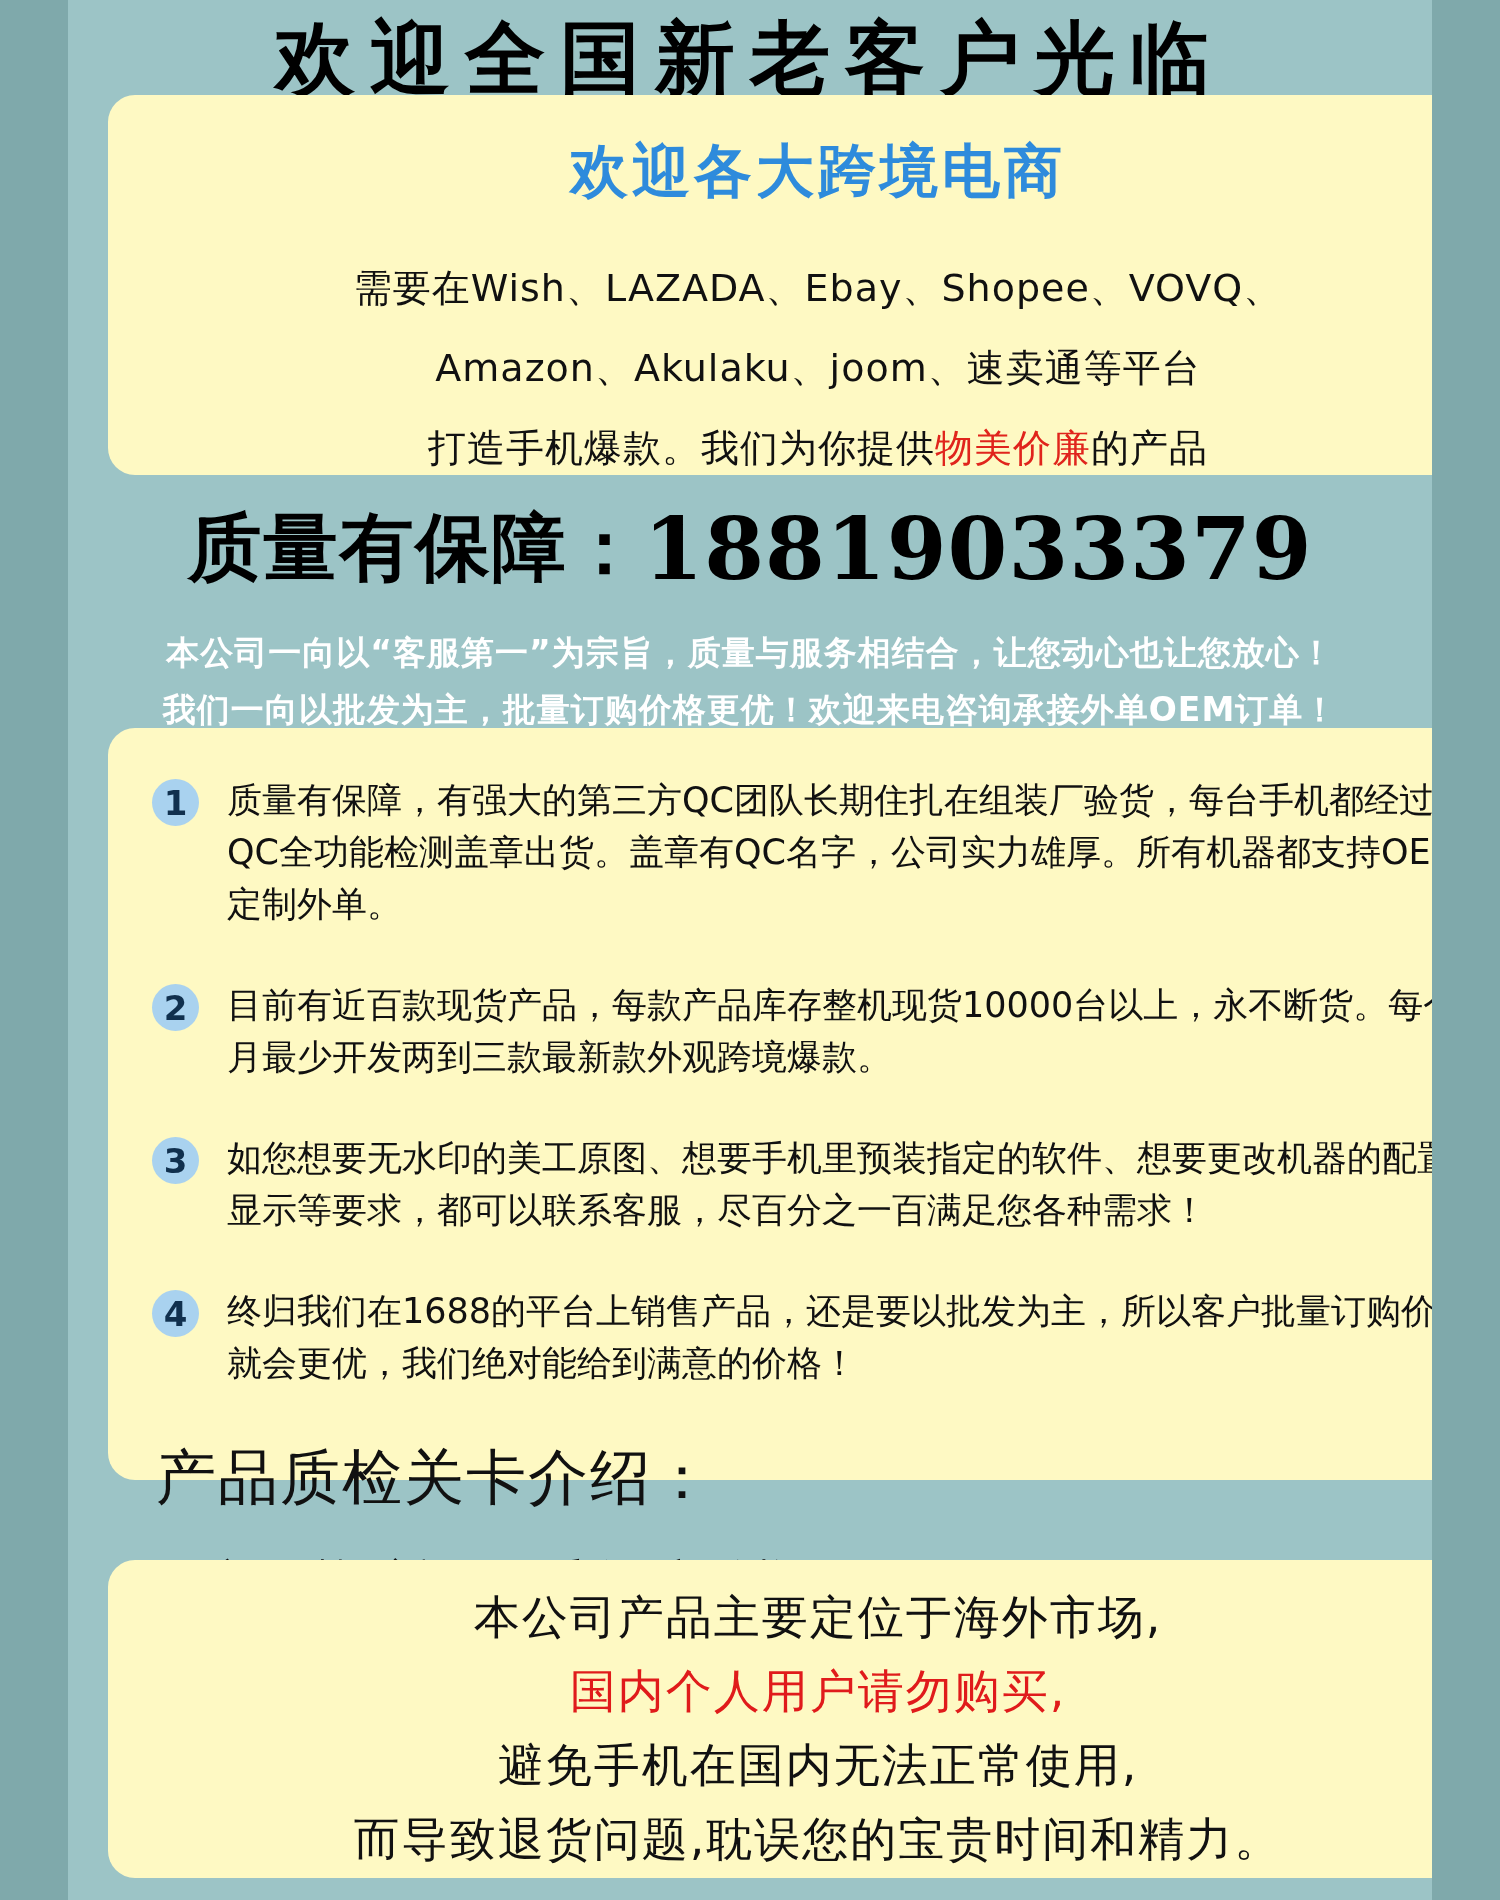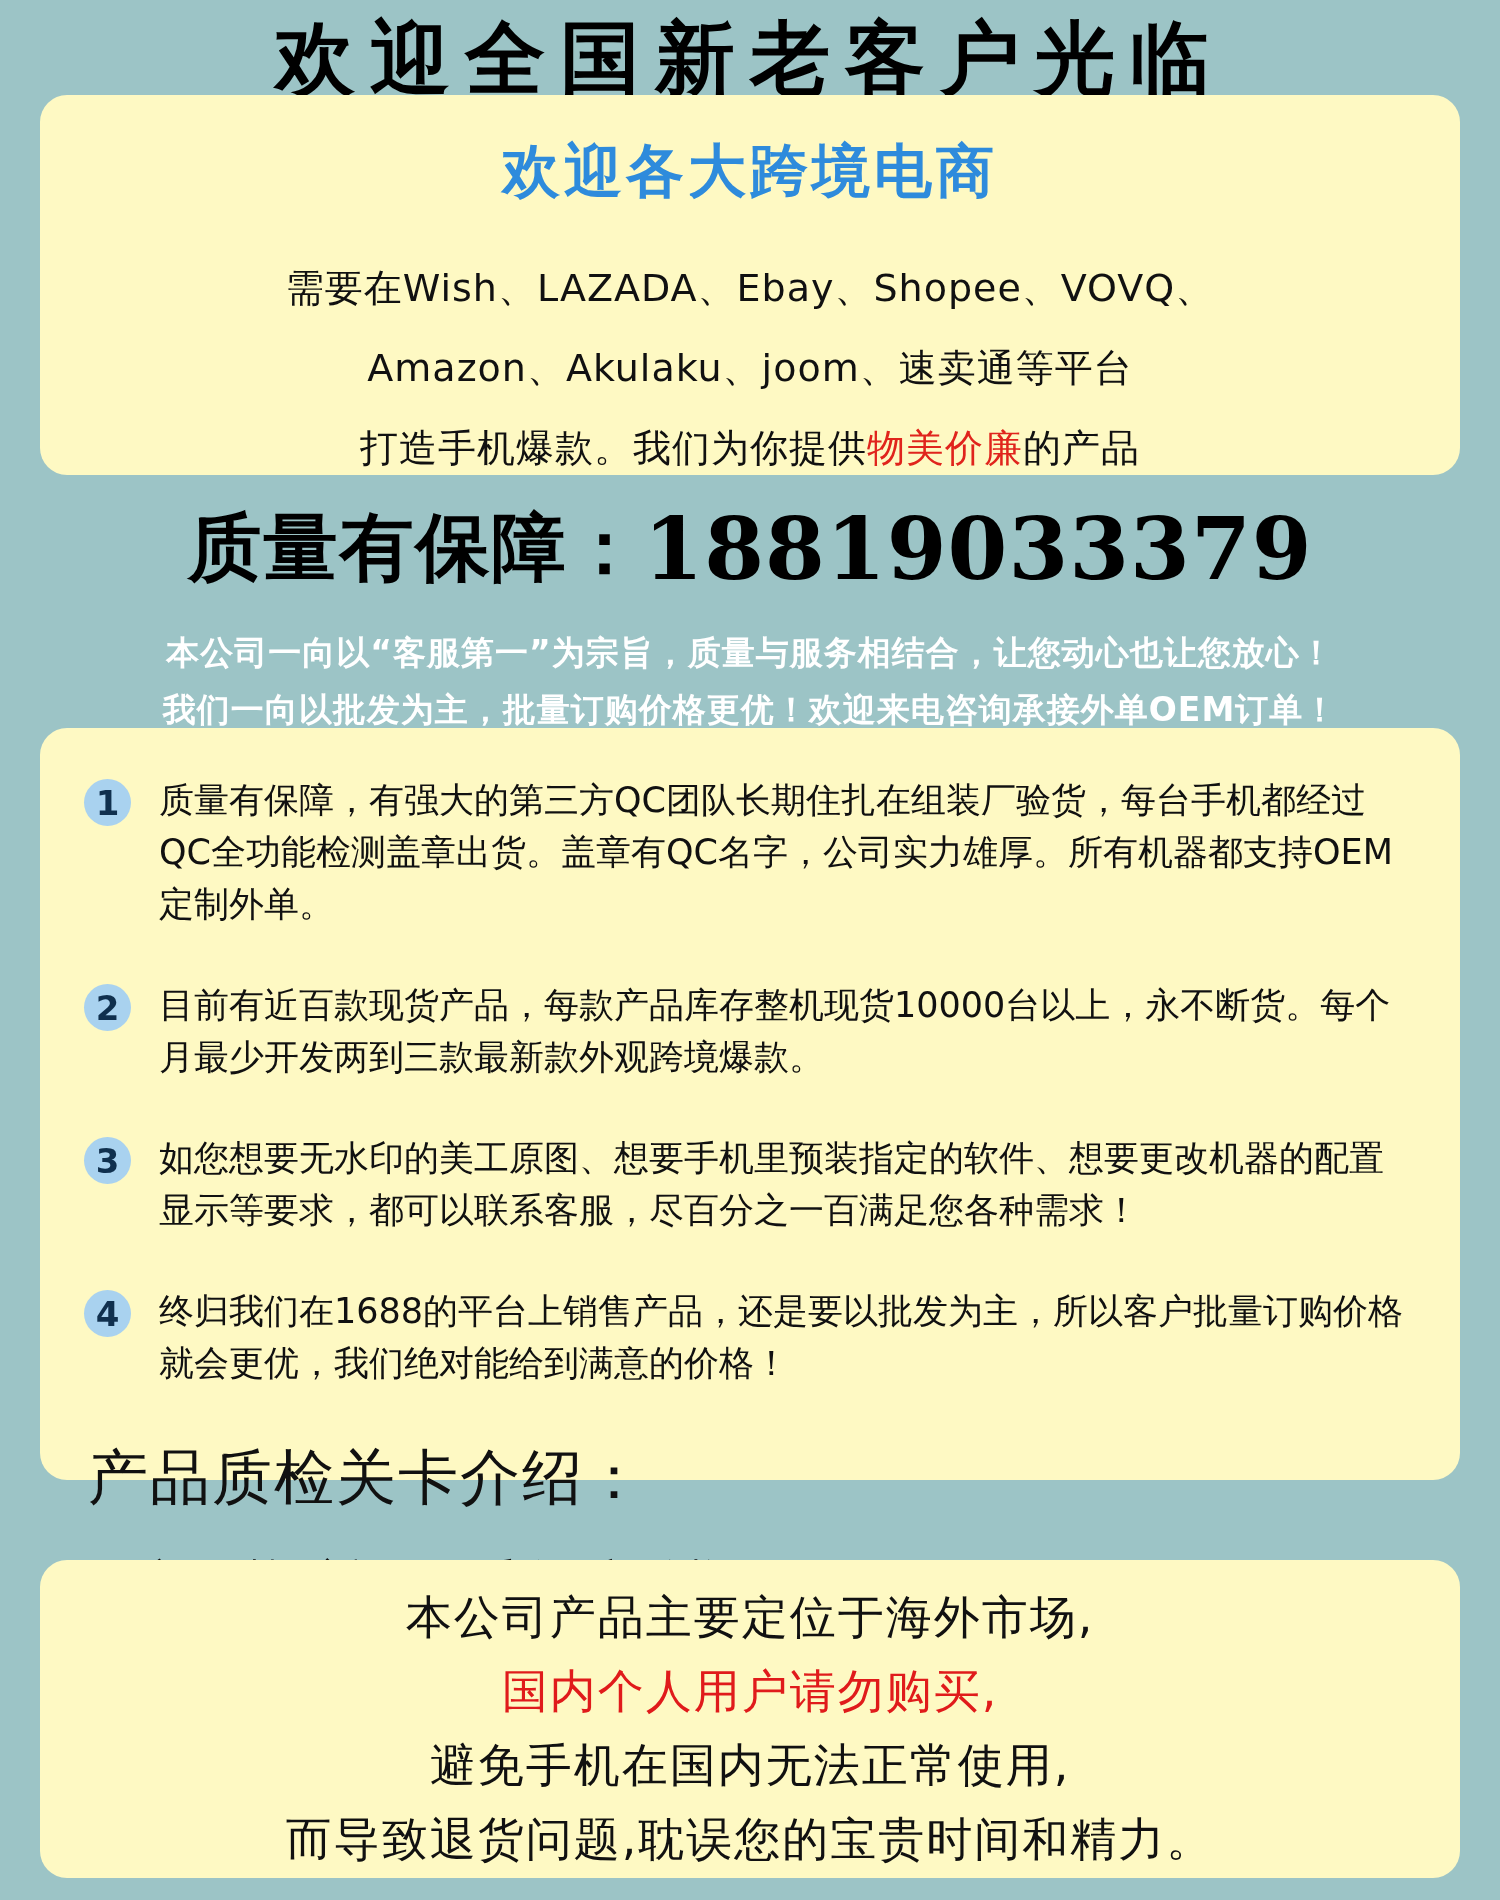--- a/index.html
+++ b/index.html
@@ -1,19 +1,19 @@
 <!DOCTYPE html>
 <html><head>
 <meta charset="utf-8">
 <style>
   * { margin: 0; padding: 0; box-sizing: border-box; }
   html, body { background: #7fa9ab; }
   .canvas {
     position: relative;
-    width: 1500px;
+    width: 1364px;
     height: 1900px;
     margin: 0 auto;
     background: #9cc4c6;
     overflow: hidden;
     font-family: "DejaVu Sans", "Liberation Sans", sans-serif;
     color: #111;
   }
   
   .page-title {
     position: absolute;

